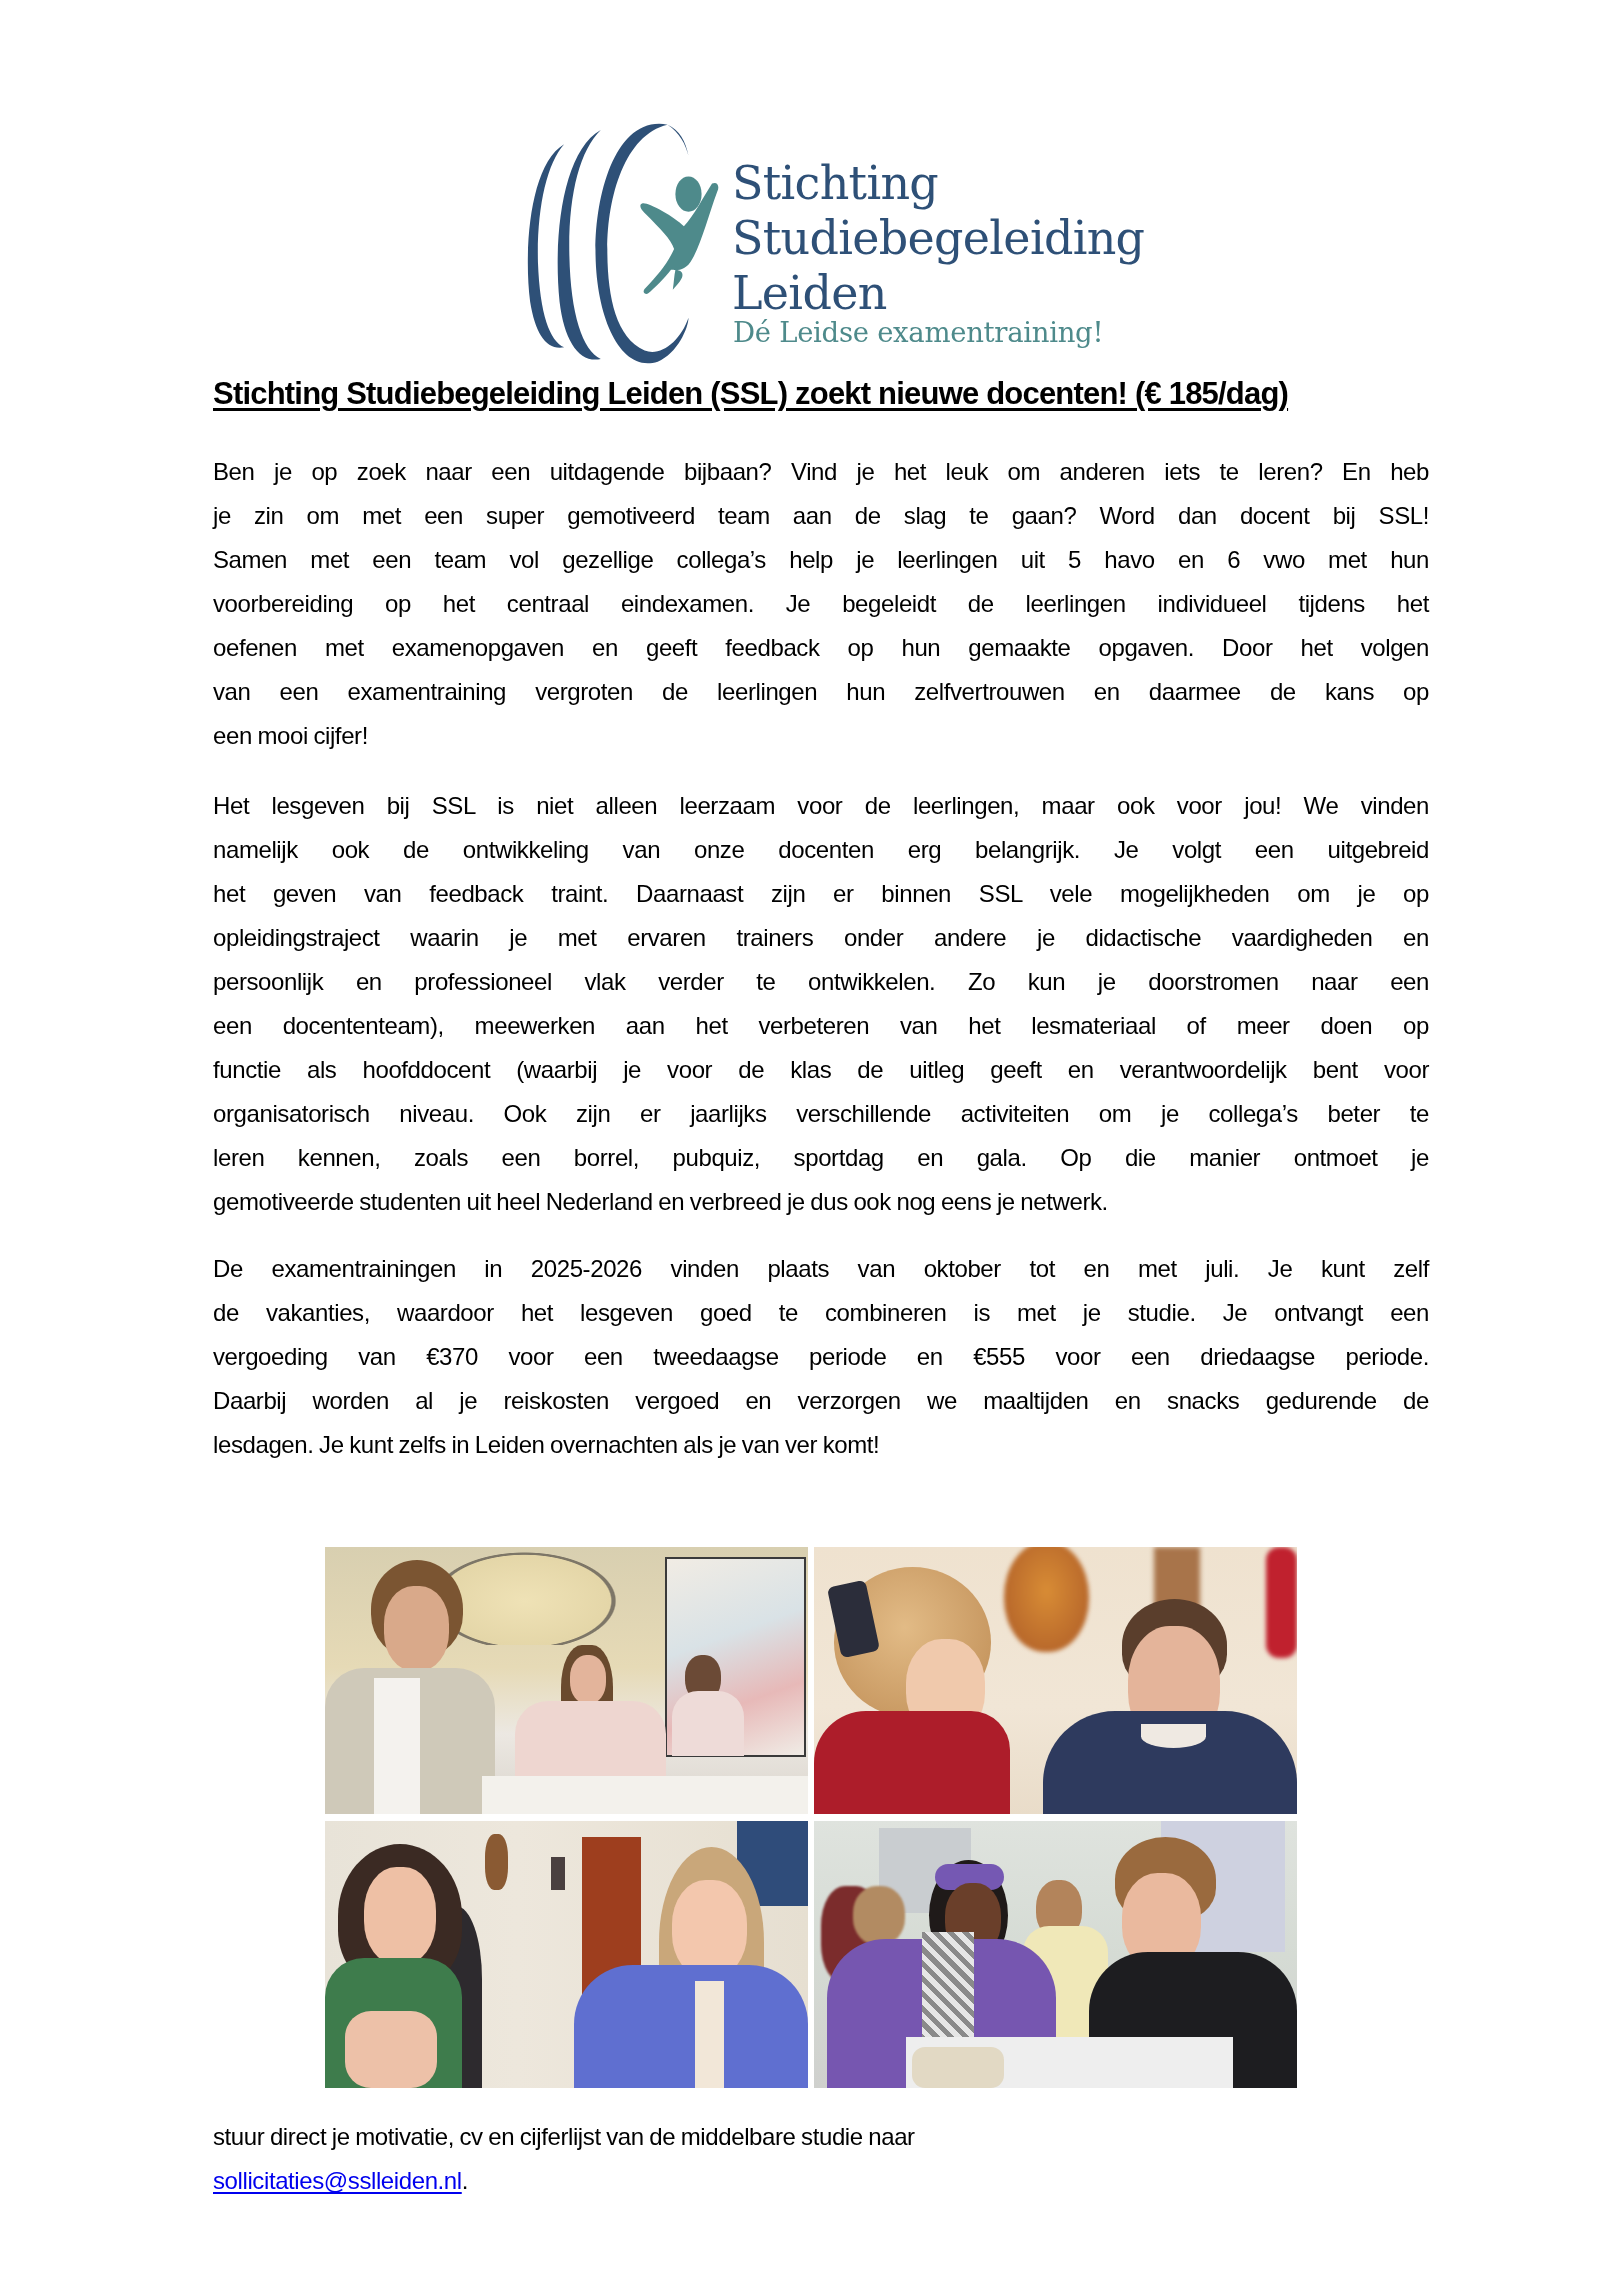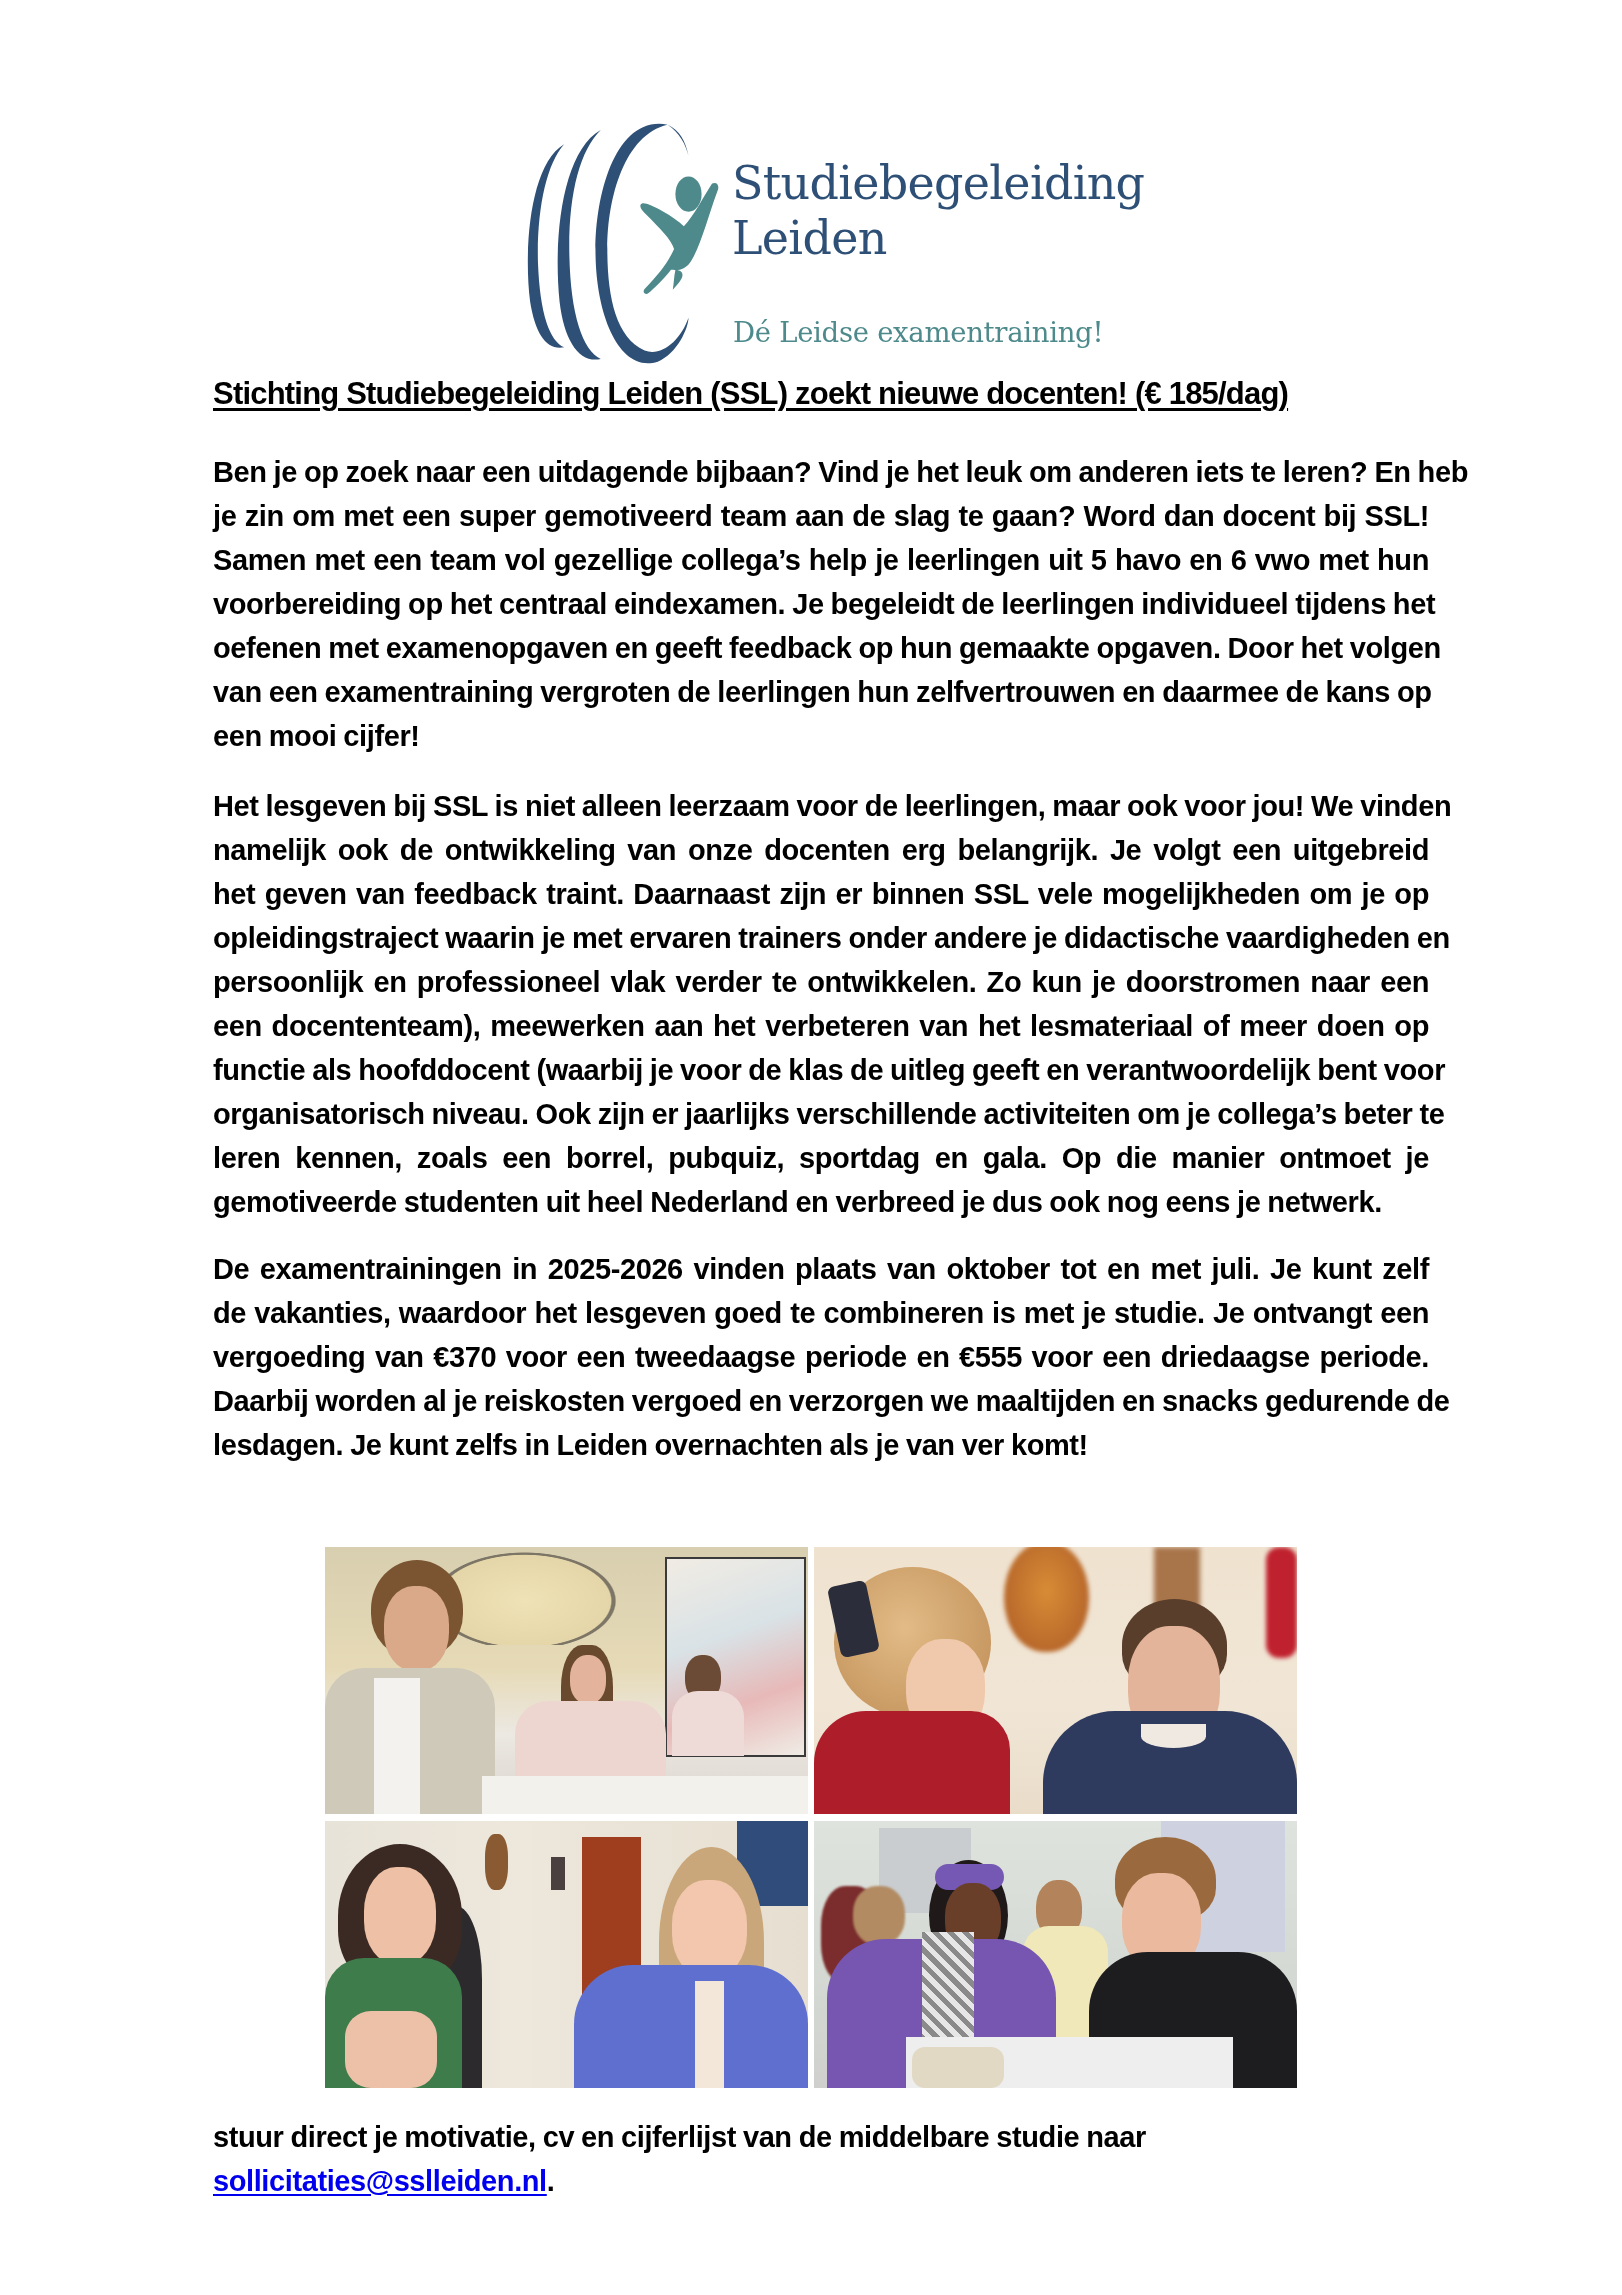--- a/index.html
+++ b/index.html
@@ -10,21 +10,21 @@
     .logo { position: absolute; left: 517px; top: 118px; width: 628px; height: 249px; }
     .logo-mark { position: absolute; left: 0; top: 0; width: 216px; height: 249px; }
     .logo-text { position: absolute; left: 215px; top: 38px; font-family: "DejaVu Serif", "Liberation Serif", serif; color: #2e5077; }
     .logo-line { font-size: 46px; line-height: 55px; letter-spacing: -0.7px; white-space: nowrap; }
     .logo-tagline { position: absolute; left: 216px; top: 198px; font-family: "DejaVu Serif", "Liberation Serif", serif; color: #4e8a8b; font-size: 27.5px; white-space: nowrap; letter-spacing: -0.3px; }
 
     
     .doc-title { position: absolute; left: 213px; top: 374px; width: 1217px; font-weight: bold; font-size: 31px; line-height: 39px; text-decoration: underline; text-decoration-thickness: 2.6px; text-underline-offset: 3.9px; white-space: nowrap; letter-spacing: -0.8px; }
 
     
-    .para { position: absolute; left: 213px; width: 1216px; font-size: 29px; line-height: 44px; text-align: justify; letter-spacing: -0.4px; word-spacing: -0.7px; font-weight: bold; }
+    .para { position: absolute; left: 213px; width: 1216px; font-size: 24px; line-height: 44px; text-align: justify; letter-spacing: -0.4px; word-spacing: -0.7px; }
     .para .ln { display: block; text-align: justify; text-align-last: justify; white-space: nowrap; }
     .para .ln.last { text-align-last: left; }
     .p1 { top: 450px; }
     .p2 { top: 784px; }
     .p3 { top: 1247px; }
     .p4 { top: 2115px; }
 
     a.link { color: #0000ee; text-decoration: underline; text-decoration-thickness: 2px; text-underline-offset: 3.3px; }
 
     
@@ -46,20 +46,21 @@
 
       <path d="M72 40 C 20 70, 10 200, 20 280 C 28 330, 45 355, 72 350 C 50 340, 35 300, 32 220 C 30 140, 45 70, 72 40 Z" fill="#2e5077"></path>
       <path d="M128 18 C 70 50, 55 180, 65 280 C 72 340, 95 375, 128 368 C 100 355, 82 300, 80 210 C 78 120, 95 50, 128 18 Z" fill="#2e5077"></path>
       <path d="M230 10 C 150 -5, 118 120, 120 210 C 122 310, 160 390, 215 372 C 245 360, 262 320, 262 305 C 250 340, 220 365, 195 355 C 150 335, 138 270, 138 200 C 138 120, 165 25, 230 10 C 248 22, 258 40, 262 58 C 258 35, 248 18, 230 10 Z" fill="#2e5077"></path>
 
       <ellipse cx="262" cy="116" rx="20" ry="27" fill="#4e8a8b"></ellipse>
       <path d="M192 130 C 200 128, 240 150, 255 165 C 270 150, 285 120, 298 100 C 306 96, 310 104, 306 112 C 292 150, 282 190, 268 215 C 255 240, 235 230, 235 232 C 225 245, 210 260, 200 268 C 196 270, 190 266, 196 260 C 215 240, 230 222, 240 200 C 235 185, 220 170, 195 145 C 188 138, 186 132, 192 130 Z" fill="#4e8a8b"></path>
       <path d="M242 232 C 250 232, 255 236, 252 244 C 248 252, 242 258, 238 262 C 240 250, 240 240, 242 232 Z" fill="#4e8a8b"></path>
     </svg>
     <div class="logo-text">
+      <div class="logo-line">Stichting</div>
       <div class="logo-line">Studiebegeleiding</div>
       <div class="logo-line">Leiden</div>
     </div>
     <div class="logo-tagline">Dé Leidse examentraining!</div>
   </div>
 
   <div class="doc-title">Stichting Studiebegeleiding Leiden (SSL) zoekt nieuwe docenten! (€ 185/dag)</div>
 
   <div class="para p1">
     <span class="ln">Ben je op zoek naar een uitdagende bijbaan? Vind je het leuk om anderen iets te leren? En heb</span>

